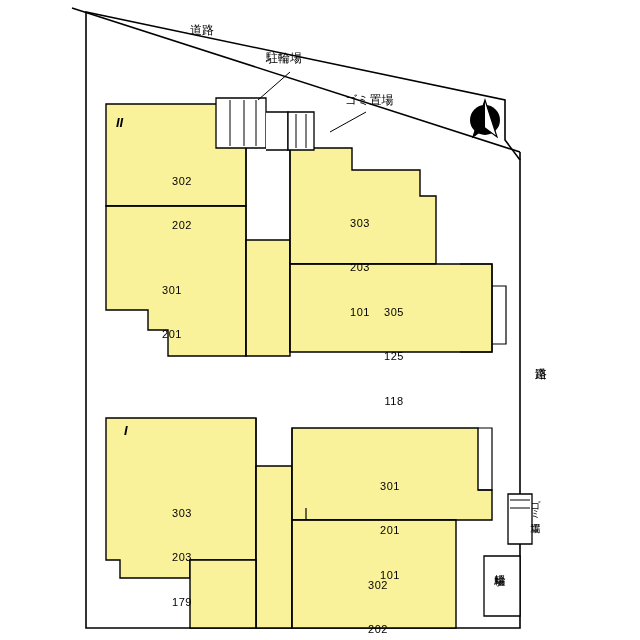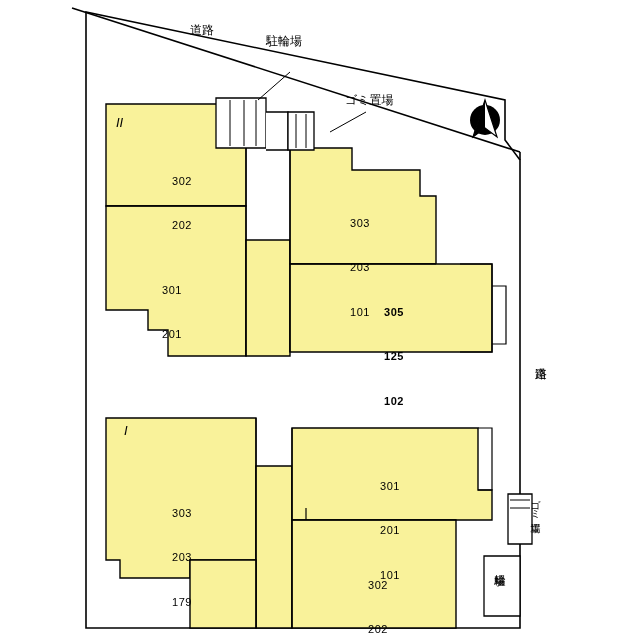--- a/index.html
+++ b/index.html
@@ -18,21 +18,21 @@
     white-space:pre;
     line-height:1.35;
     text-align:center;
   }
   .lbl.vert{
     writing-mode:vertical-rl;
     text-orientation:upright;
     line-height:1;
   }
   .unit{font-size:11px;letter-spacing:0.5px;}
-  .blk{font-size:13px;font-style:italic;}
+  .blk{font-size:13px;font-style:italic;font-weight:bold;}
 </style>
 </head>
 <body>
 
 <div id="stage">
 
   <svg width="640" height="640" viewBox="0 0 640 640">
 
     <path d="M 86,12 L 86,628 L 520,628 L 520,160 L 505,140 L 505,100 L 86,12 Z" fill="none" stroke="#000" stroke-width="1.6"></path>
 
@@ -84,21 +84,21 @@
     <g>
       <circle cx="485" cy="120" r="15" fill="#000"></circle>
       <path d="M 485,100 L 497,137 L 485,128 L 473,137 Z" fill="#ffffff" stroke="#000" stroke-width="1.2"></path>
       <path d="M 485,100 L 485,128 L 473,137 Z" fill="#000"></path>
     </g>
   </svg>
 
   <div class="lbl" style="left:190px;top:22px;">道路</div>
   <div class="lbl vert" style="left:535px;top:358px;">道路</div>
 
-  <div class="lbl" style="left:266px;top:33px;">駐輪場</div>
+  <div class="lbl" style="left:266px;top:50px;">駐輪場</div>
   <div class="lbl" style="left:345px;top:92px;">ゴミ置場</div>
   <div class="lbl vert" style="left:530px;top:492px;font-size:10px;">ゴミ置場</div>
   <div class="lbl vert" style="left:494px;top:566px;font-size:11px;">駐輪場</div>
 
   <div class="lbl blk" style="left:116px;top:114px;">II</div>
   <div class="lbl blk" style="left:124px;top:422px;">I</div>
 
   <div class="lbl unit" style="left:152px;top:144px;width:60px;">
     <div>302</div>
     <div>202</div>
@@ -108,24 +108,24 @@
     <div>301</div>
     <div>201</div>
   </div>
 
   <div class="lbl unit" style="left:330px;top:186px;width:60px;">
     <div>303</div>
     <div>203</div>
     <div>101</div>
   </div>
 
-  <div class="lbl unit" style="left:364px;top:275px;width:60px;font-weight:bold;">
+  <div class="lbl unit" style="left:364px;top:275px;width:60px;">
     <div>305</div>
     <div>125</div>
-    <div>102</div>
+    <div>118</div>
   </div>
 
   <div class="lbl unit" style="left:152px;top:476px;width:60px;">
     <div>303</div>
     <div>203</div>
     <div>179</div>
   </div>
 
   <div class="lbl unit" style="left:360px;top:449px;width:60px;">
     <div>301</div>

